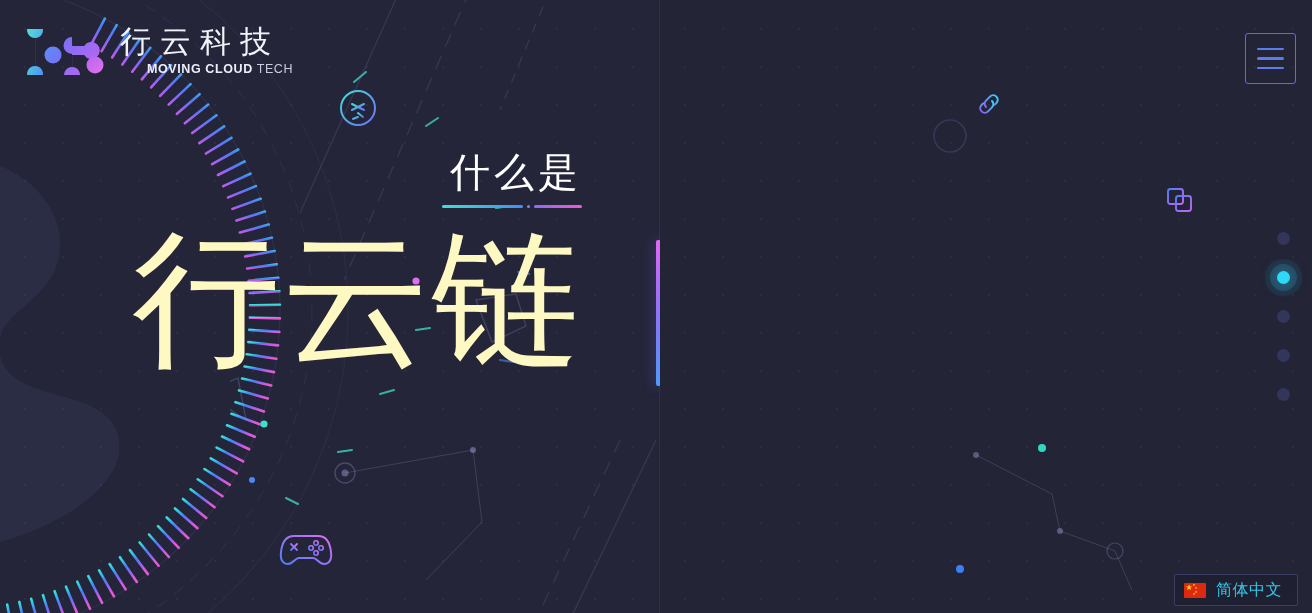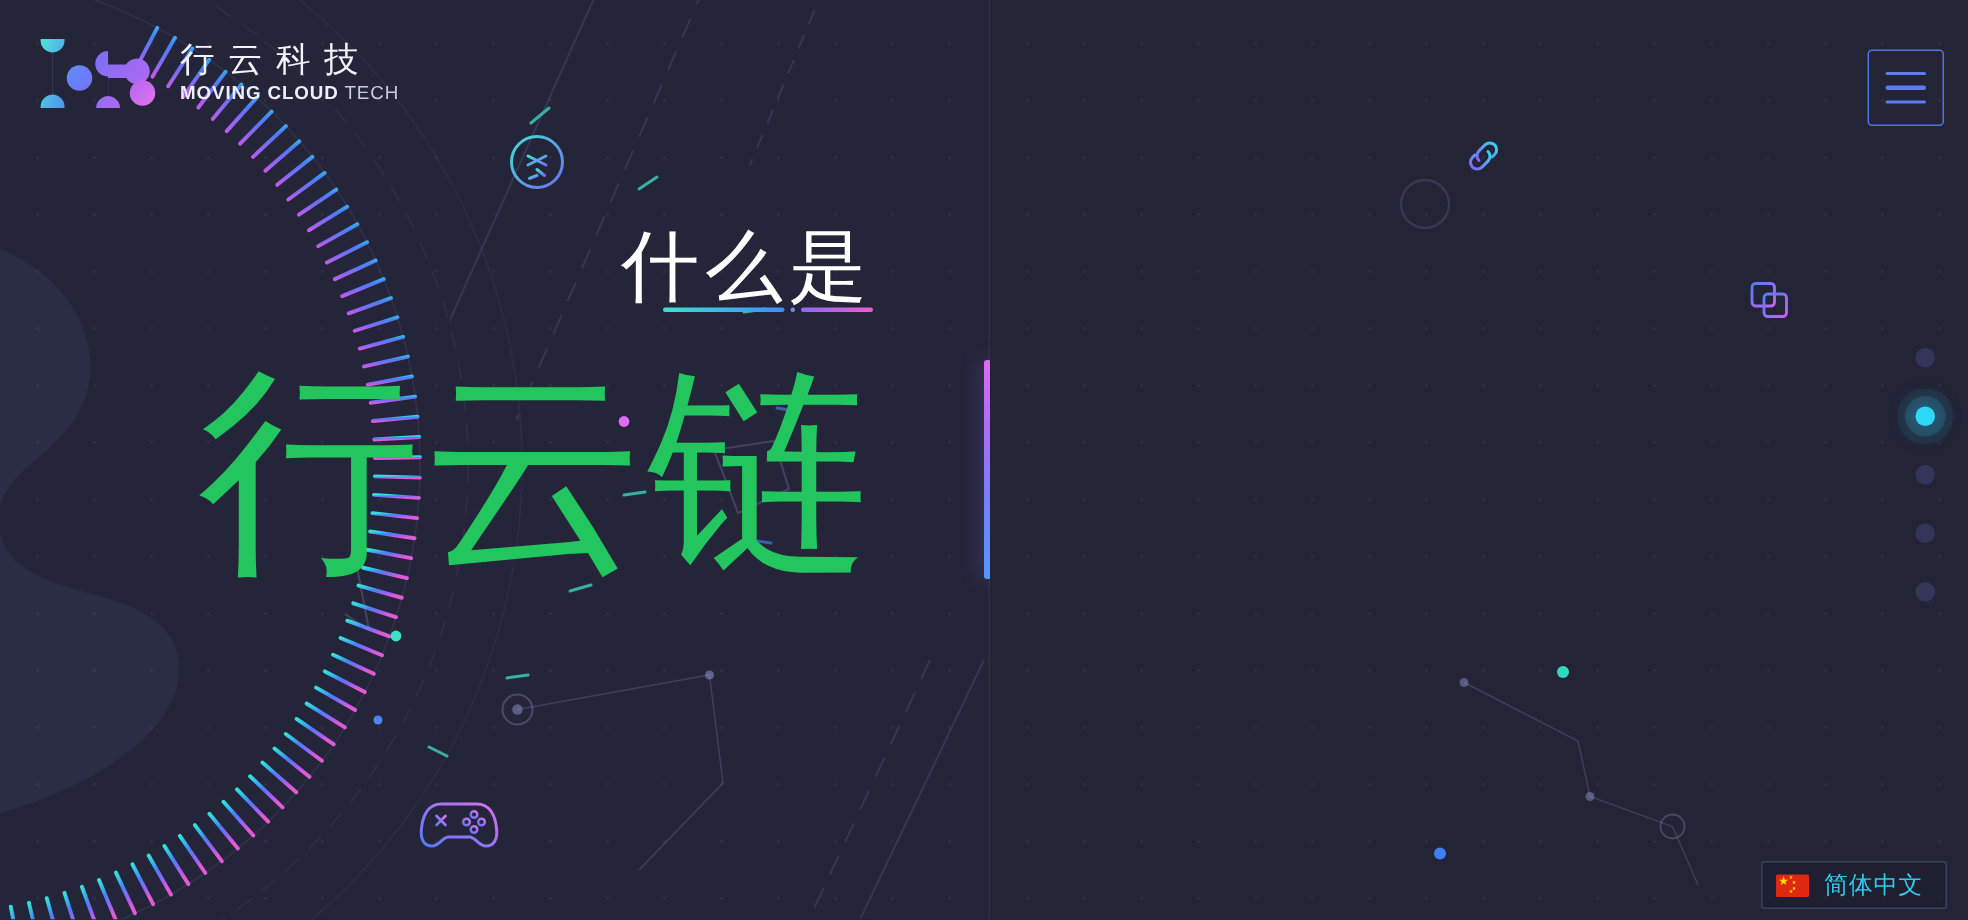--- a/index.html
+++ b/index.html
@@ -31,40 +31,40 @@
     background:linear-gradient(180deg,#e06bf5 0%,#b06cf7 28%,#7d7bf8 62%,#4d9bfb 100%);
     box-shadow:0 0 14px rgba(130,110,250,.45);
   }
 
   .blob{position:absolute;pointer-events:none;}
 
   
   .logo{position:absolute;left:26px;top:26px;display:flex;align-items:center;gap:16px;}
   .logo-mark{width:78px;height:46px;display:block;}
   .logo-text{display:flex;flex-direction:column;justify-content:center;}
-  .logo-cn{font-size:23px;letter-spacing:9px;color:#f2f3fa;line-height:1.05;font-weight:400;}
-  .logo-en{font-size:12.5px;letter-spacing:.6px;color:#c9ccdd;line-height:1.35;margin-top:2px;}
+  .logo-cn{font-size:31px;letter-spacing:9px;color:#f2f3fa;line-height:1.05;font-weight:400;}
+  .logo-en{font-size:12.5px;letter-spacing:.6px;color:#c9ccdd;line-height:1.35;margin-top:2px;margin-left:27px;}
   .logo-en b{font-weight:700;color:#eceefb;}
 
   
   .hero{position:absolute;left:0;top:0;width:660px;height:613px;}
   .hero-pre{
     position:absolute;right:78px;top:152px;
-    font-size:52px;font-weight:400;color:#ffffff;letter-spacing:4px;line-height:1;
+    font-size:40px;font-weight:400;color:#ffffff;letter-spacing:4px;line-height:1;
   }
   .hero-pre-underline{
     position:absolute;right:78px;top:205px;width:140px;height:3px;display:flex;gap:4px;align-items:center;
   }
   .hpu-a{flex:1 1 auto;height:3px;background:linear-gradient(90deg,#3fe0d0,#3f8ef7);border-radius:2px;}
   .hpu-dot{width:3px;height:3px;border-radius:50%;background:#6f8df5;}
   .hpu-b{width:48px;height:3px;background:linear-gradient(90deg,#8a6cf6,#f05ad0);border-radius:2px;}
 
   .hero-title{
-    position:absolute;right:78px;top:240px;
-    font-size:148px;font-weight:400;color:#22c55e;letter-spacing:2px;line-height:1.02;
+    position:absolute;right:78px;top:224px;
+    font-size:148px;font-weight:400;color:#fef9c3;letter-spacing:2px;line-height:1.02;
     white-space:nowrap;
   }
   .hero-sub{
     position:absolute;right:82px;top:402px;
     font-size:17px;letter-spacing:18px;white-space:nowrap;font-weight:500;
     background:linear-gradient(90deg,#3fe3c8 0%,#3fb4ef 22%,#4f86f7 45%,#7a6ff7 66%,#a864f2 84%,#d85ce0 100%);
     -webkit-background-clip:text;background-clip:text;color:transparent;
   }
 
   

